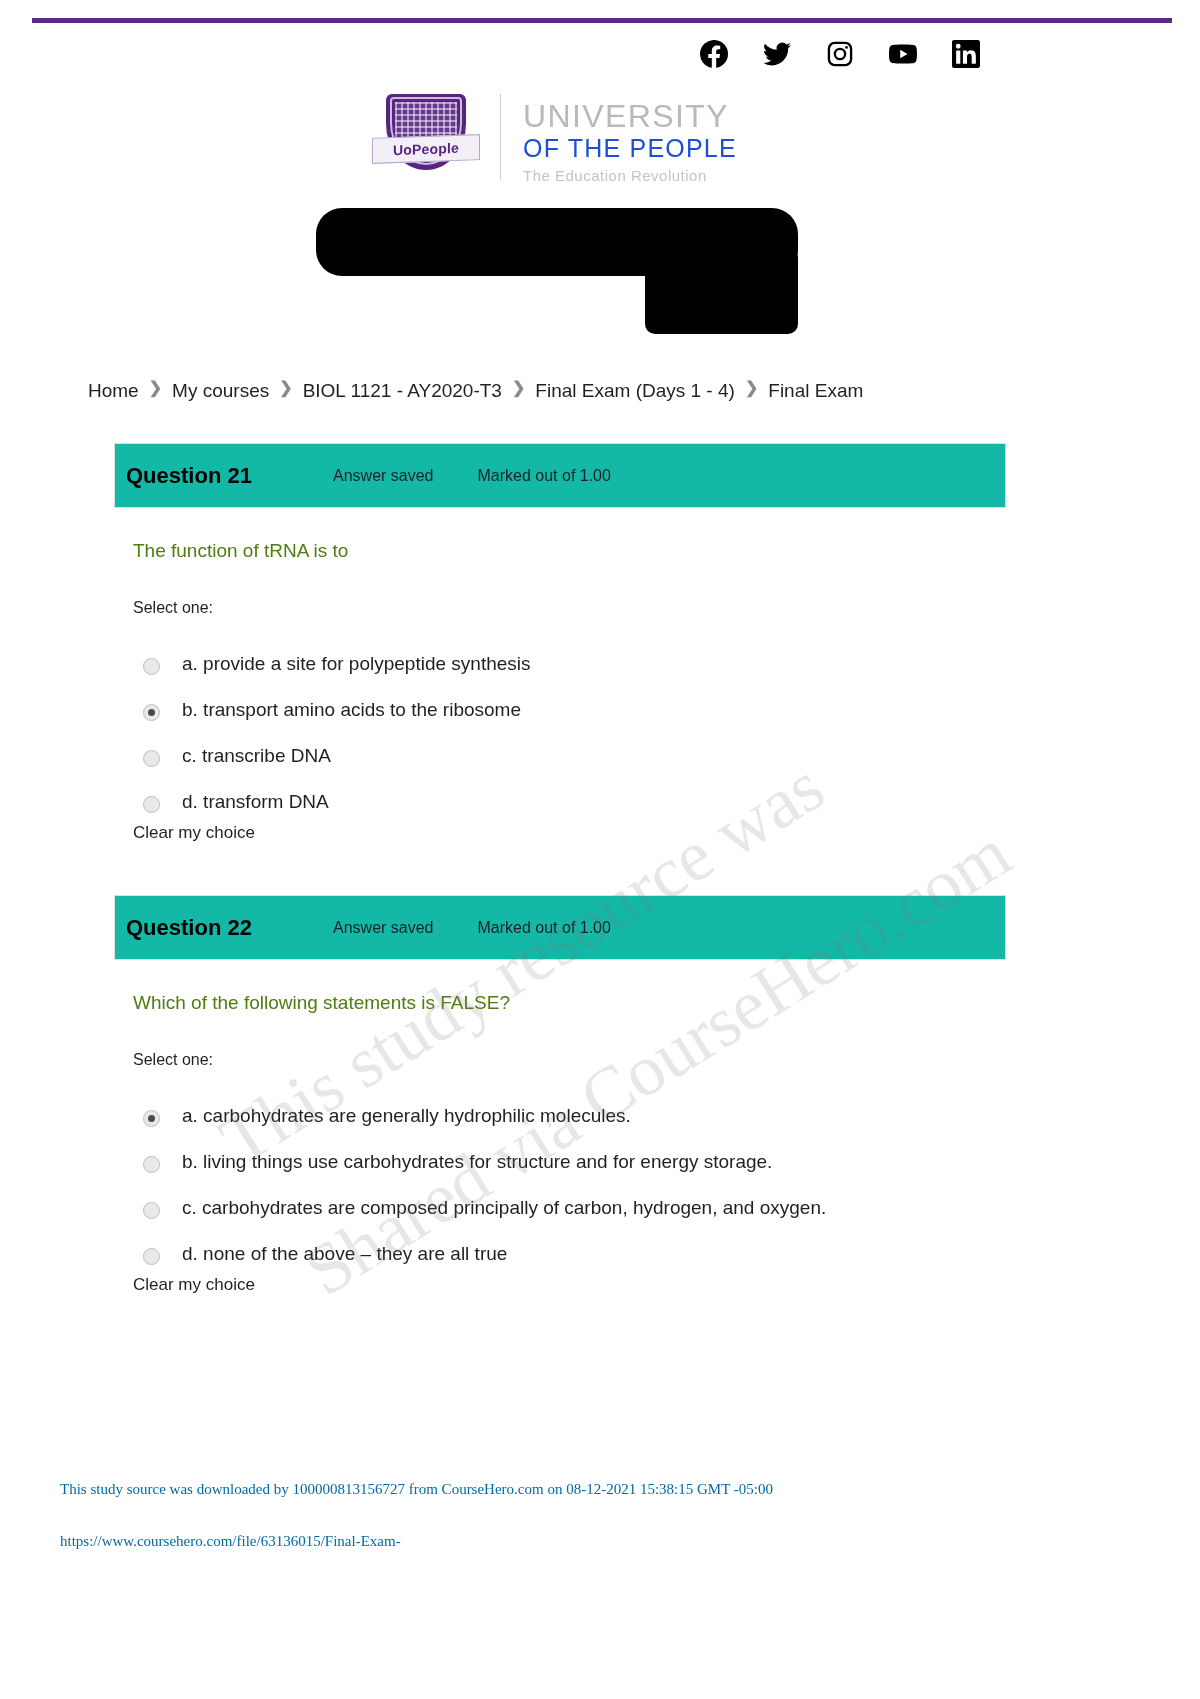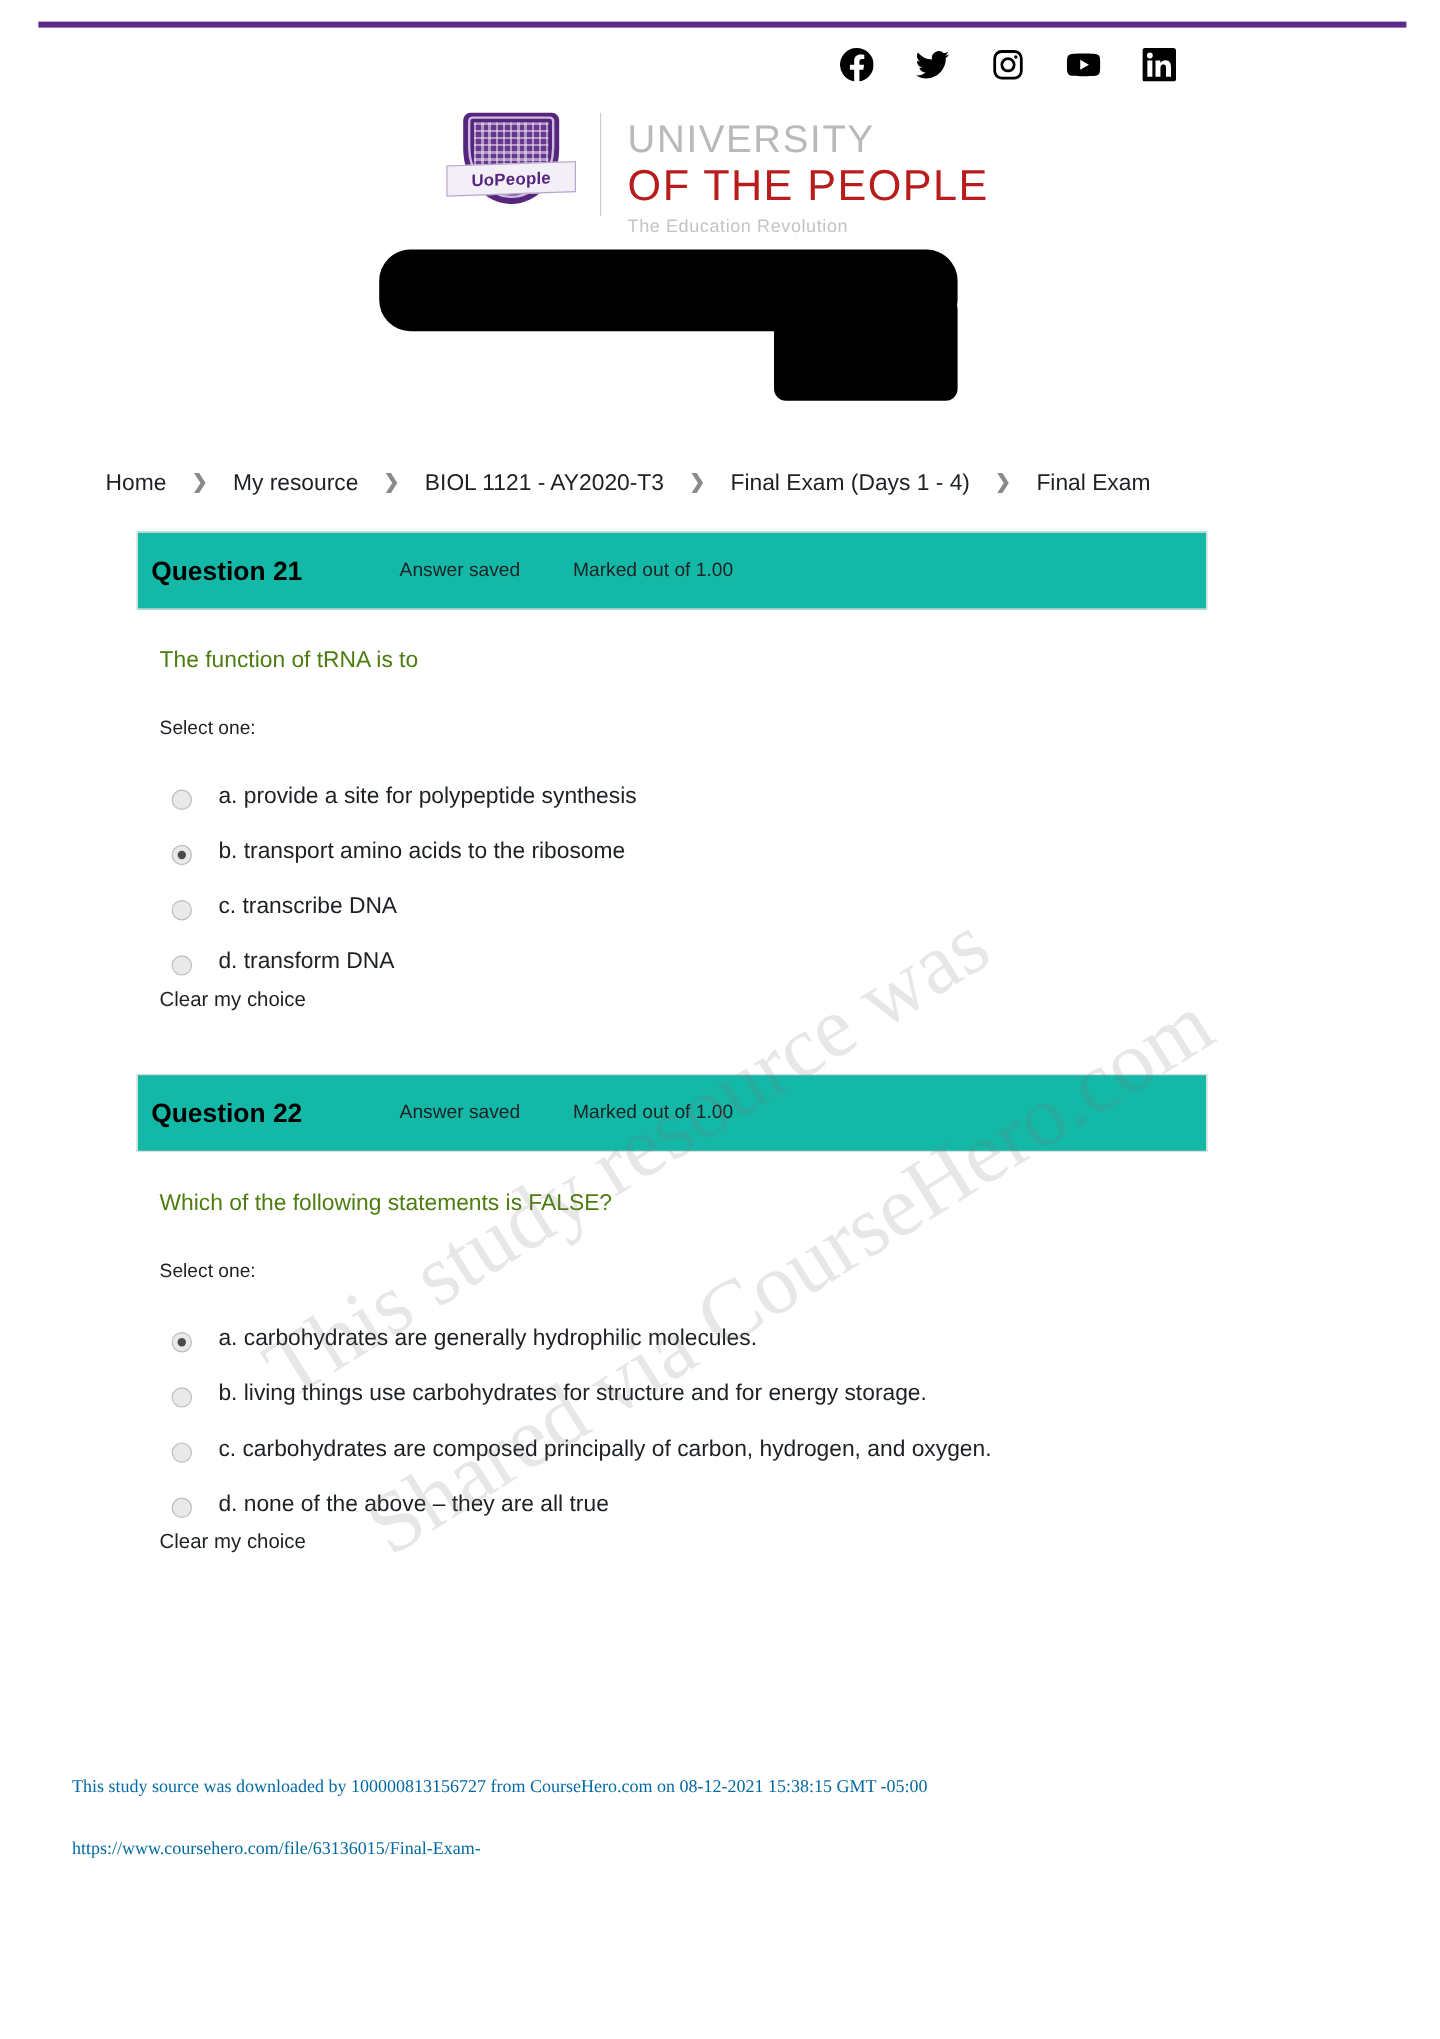--- a/index.html
+++ b/index.html
@@ -113,50 +113,49 @@
     margin: 2px 22px 0 20px;
   }
   .wordmark { padding-top: 6px; }
   .wordmark .l1 {
     font-size: 32px;
     letter-spacing: 1.4px;
     color: #b9b9b9;
     line-height: 1.14;
   }
   .wordmark .l2 {
-    font-size: 36px;
+    font-size: 25px;
     letter-spacing: 1.2px;
-    color: #b91c1c;
+    color: #1d4ed8;
     line-height: 1.16;
   }
   .wordmark .l3 {
     font-size: 15px;
     letter-spacing: .5px;
     color: #c4c4c4;
     margin-top: 4px;
   }
 
   
   .redaction {
     position: absolute;
     background: #000000;
   }
   .redact-1 { left: 316px; top: 208px; width: 482px; height: 68px; border-radius: 26px; }
   .redact-2 { left: 645px; top: 248px; width: 153px; height: 86px; border-radius: 10px; }
 
   
   .breadcrumb {
     position: absolute;
-    top: 392px;
+    top: 380px;
     left: 88px;
     font-size: 19px;
     color: #1d2125;
     display: flex;
-    align-items: center;
-    gap: 21px;
+    gap: 10px;
     white-space: nowrap;
   }
   .breadcrumb .crumb { color: #1d2125; }
   .breadcrumb .sep {
     color: #8a8a8a;
     font-size: 16px;
     font-weight: bold;
     line-height: 1;
   }
 
@@ -323,21 +322,21 @@
     <div class="l3">The Education Revolution</div>
   </div>
 </div>
 
 <div class="redaction redact-1"></div>
 <div class="redaction redact-2"></div>
 
 <nav class="breadcrumb">
   <span class="crumb">Home</span>
   <span class="sep">❯</span>
-  <span class="crumb">My resource</span>
+  <span class="crumb">My courses</span>
   <span class="sep">❯</span>
   <span class="crumb">BIOL 1121 - AY2020-T3</span>
   <span class="sep">❯</span>
   <span class="crumb">Final Exam (Days 1 - 4)</span>
   <span class="sep">❯</span>
   <span class="crumb">Final Exam</span>
 </nav>
 
 <section class="question-block" id="q21">
   <div class="q-header">

